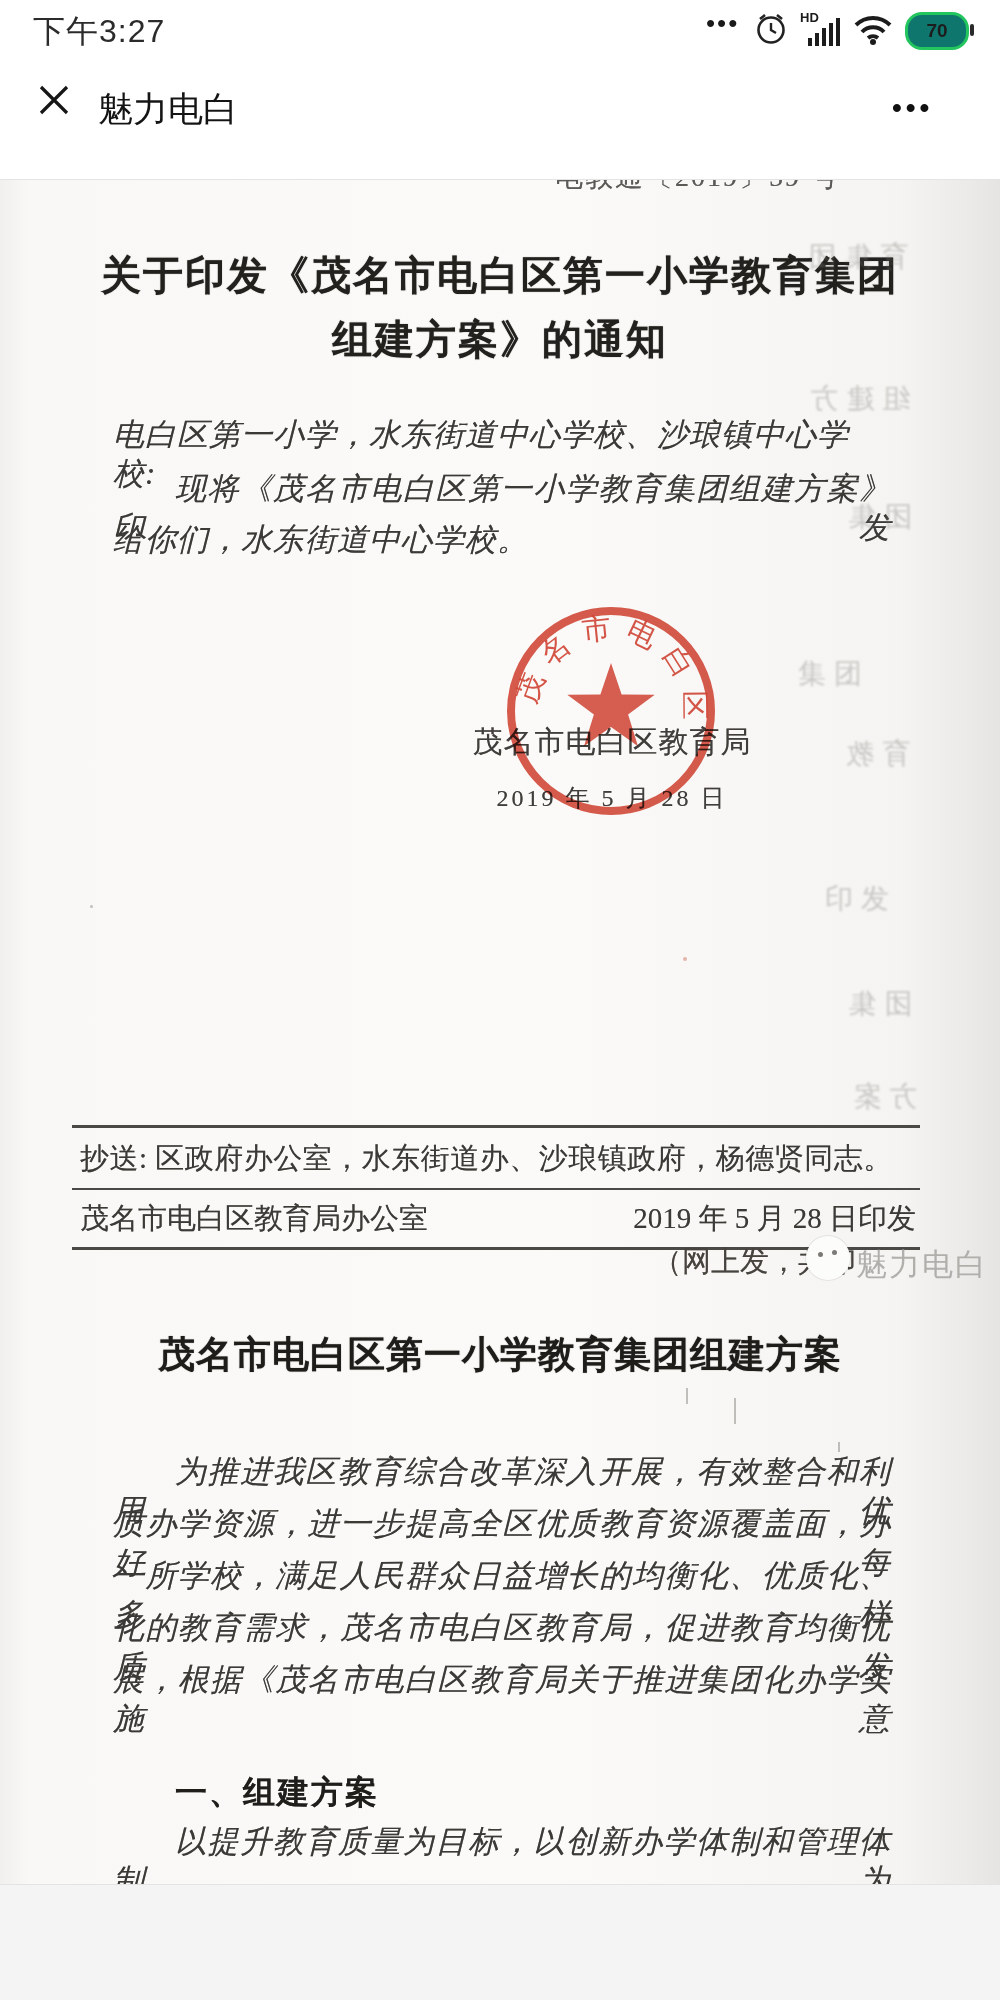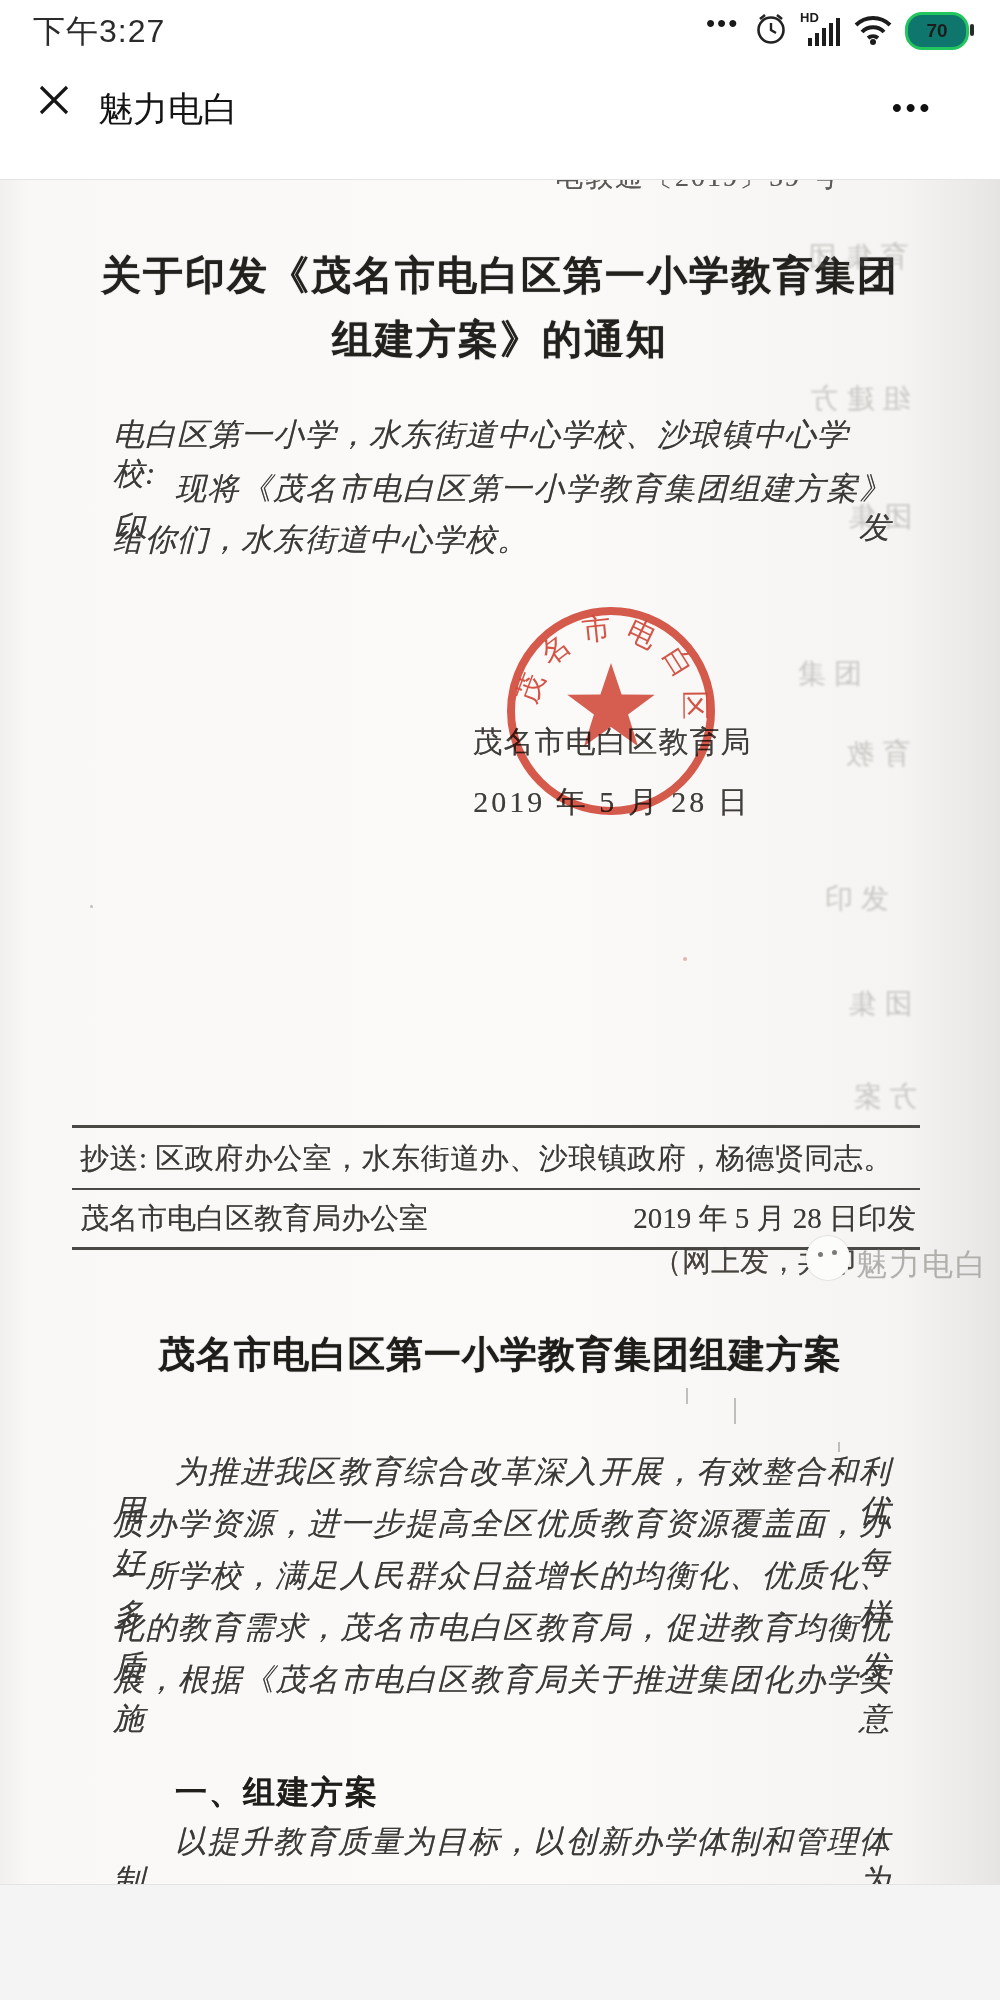--- a/index.html
+++ b/index.html
@@ -28,21 +28,21 @@
              text-shadow:0 0 .6px rgba(55,50,45,.5);}
   .ref-clip{position:absolute;left:555px;top:0px;width:340px;height:17px;overflow:hidden;}
   .ref-clip .inner{position:relative;top:-22px;font-size:28px;color:#5c5a57;letter-spacing:2px;}
   .n-title{position:absolute;left:0;width:1000px;text-align:center;font-size:40px;font-weight:700;
            color:#23211e;letter-spacing:2px;text-shadow:0 0 1px rgba(30,28,25,.6);}
   .bodyline{position:absolute;left:113px;width:778px;font-size:31px;line-height:1.25;letter-spacing:1px;font-style:italic;}
   .just{text-align:justify;text-align-last:justify;}
   .indent{text-indent:62px;}
   
   .signer{position:absolute;left:462px;top:542px;width:300px;text-align:center;font-size:30px;color:#403e3b;letter-spacing:1px;}
-  .sdate{position:absolute;left:462px;top:602px;width:300px;text-align:center;font-size:30px;color:#403e3b;letter-spacing:3px;}
+  .sdate{position:absolute;left:462px;top:602px;width:300px;text-align:center;font-size:24px;color:#403e3b;letter-spacing:3px;}
   .seal{position:absolute;left:491px;top:411px;width:240px;height:240px;mix-blend-mode:multiply;opacity:.93;}
   
   .ftable{position:absolute;left:72px;top:945px;width:848px;border-top:3px solid #4b4945;border-bottom:3px solid #4b4945;}
   .ftable .row1{padding:11px 4px 9px 8px;font-size:29px;border-bottom:2px solid #4b4945;letter-spacing:.5px;}
   .ftable .row2{display:flex;justify-content:space-between;align-items:center;padding:9px 4px 8px 8px;font-size:29px;}
   .pnote{position:absolute;left:653px;top:1062px;font-size:29px;color:#47443f;}
   .wmark-logo{position:absolute;left:806px;top:1056px;width:44px;height:44px;border-radius:50%;
               background:#fcfcfb;box-shadow:0 0 0 1px rgba(0,0,0,.07);}
   .wmark-logo i{position:absolute;width:5px;height:5px;border-radius:50%;background:#7c7a76;}
   .wmark-text{position:absolute;left:856px;top:1064px;font-size:31px;color:#b1afac;letter-spacing:2px;

